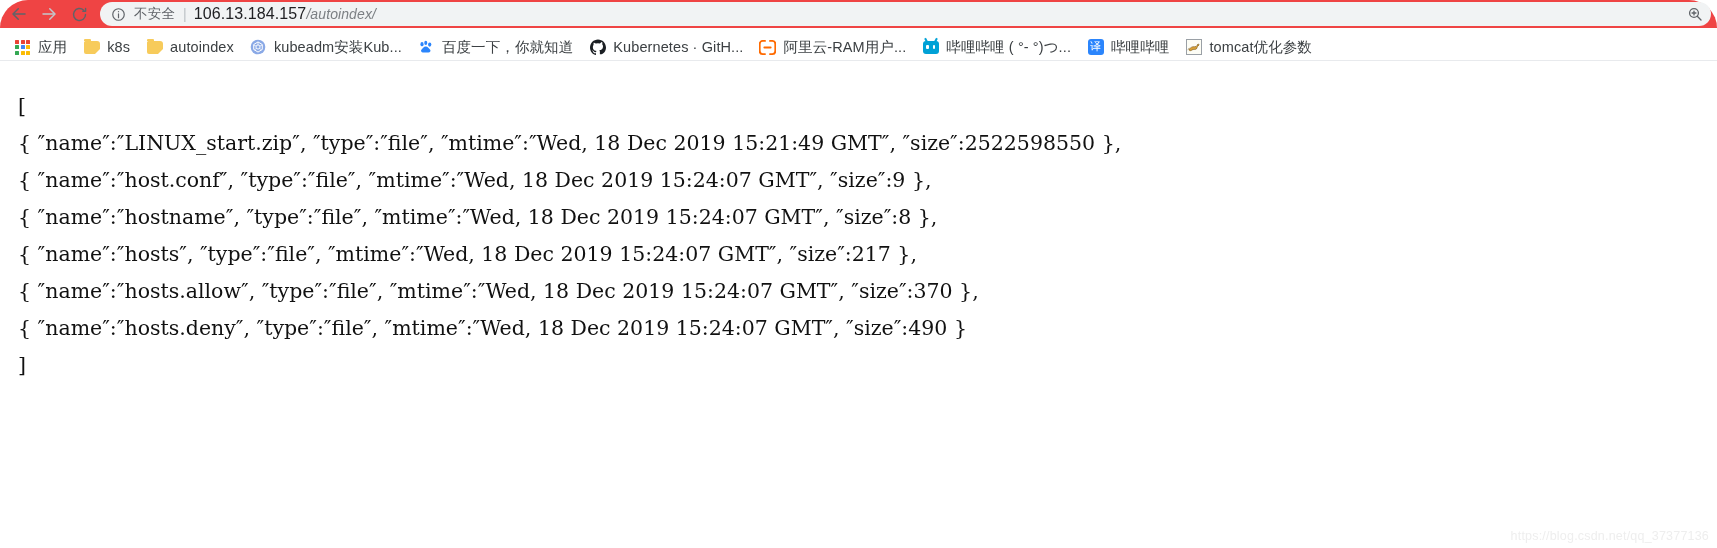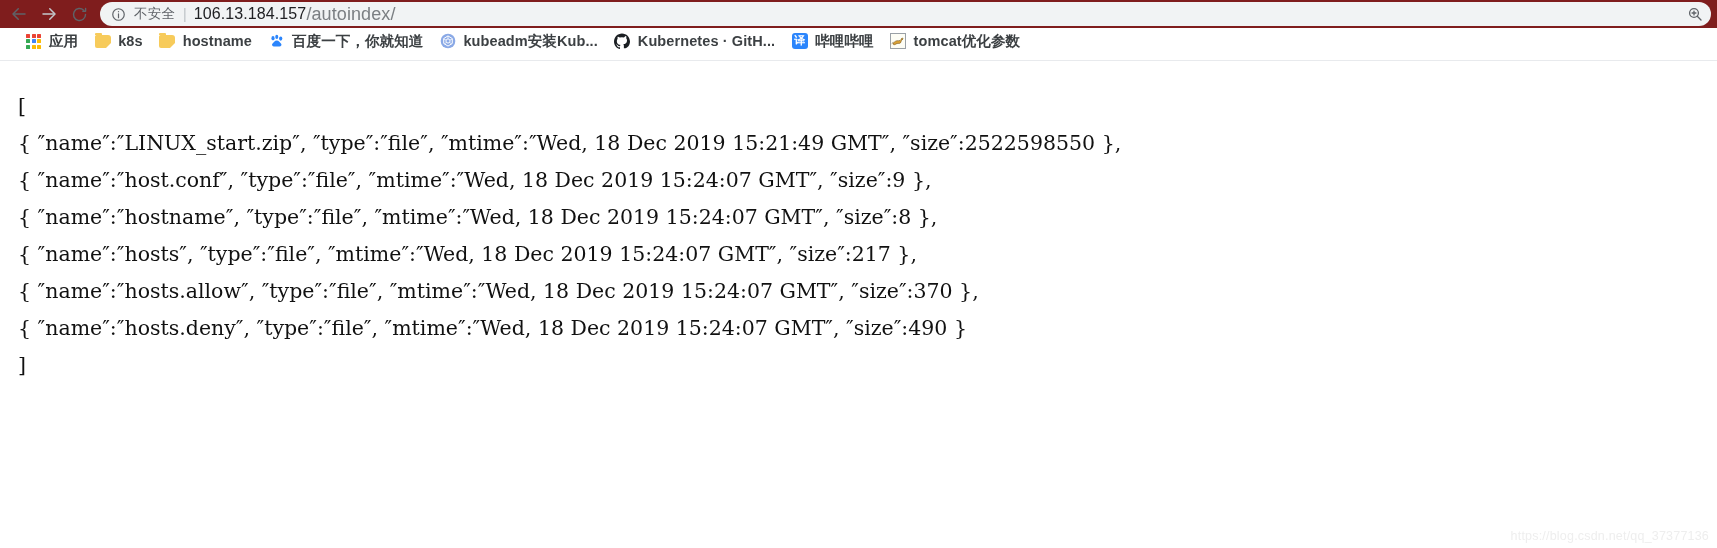--- a/index.html
+++ b/index.html
@@ -11,21 +11,22 @@
     width: 1717px;
     height: 548px;
     overflow: hidden;
     font-family: "Liberation Sans", sans-serif;
     position: relative;
   }
 
   
   .chrome {
     width: 1717px;
-    background: #7f1d1d;
+    background: #ef4444;
+    border-radius: 28px;
   }
   .toolbar {
     height: 28px;
     display: flex;
     align-items: center;
     padding: 0 4px;
     box-sizing: border-box;
   }
   .nav-btn {
     width: 30px;
@@ -70,45 +71,45 @@
     font-size: 14px;
     line-height: 1;
   }
   .url-host {
     font-size: 16px;
     color: #202124;
     white-space: nowrap;
     letter-spacing: 0.1px;
   }
   .url-path {
-    font-size: 18px;
+    font-size: 14px;
     color: #7b7f83;
     white-space: nowrap;
     letter-spacing: 0.1px;
+    font-style: italic;
   }
   .omni-spacer { flex: 1 1 auto; }
   .zoom-icon {
     flex: 0 0 auto;
     width: 20px;
     height: 20px;
     display: flex;
     align-items: center;
     justify-content: center;
   }
 
   
   .bookmarks {
     height: 33px;
     display: flex;
-    align-items: flex-start;
-    padding-left: 17px;
+    align-items: flex-end;
+    padding-left: 6px;
     box-sizing: border-box;
     border-bottom: 1px solid #e8eaed;
     background: #fff;
-    font-weight: bold;
   }
   .bm {
     display: flex;
     align-items: center;
     height: 26px;
     padding: 0 8px;
     border-radius: 4px;
     flex: 0 0 auto;
     white-space: nowrap;
   }
@@ -330,35 +331,23 @@
       <span class="bm-ico">
         <span class="folder-ico"></span>
       </span>
       <span class="bm-label">k8s</span>
     </div>
 
     <div class="bm">
       <span class="bm-ico">
         <span class="folder-ico"></span>
       </span>
-      <span class="bm-label">hostname</span>
-    </div>
-
-
-    <div class="bm">
-      <span class="bm-ico">
-        <svg class="paw-ico" viewBox="0 0 24 24">
-          <ellipse cx="5.6" cy="6.6" rx="2.5" ry="3.5" fill="#2b85fc"></ellipse>
-          <ellipse cx="11.6" cy="4.6" rx="2.4" ry="3.4" fill="#2b85fc"></ellipse>
-          <ellipse cx="17.9" cy="7.3" rx="2.6" ry="3.3" fill="#2b85fc"></ellipse>
-          <path d="M11.6 10.4c3.4 0 5.2 3.2 7 5.3 1.6 1.9-.2 4.4-2.6 4.4H7.2c-2.4 0-4.2-2.5-2.6-4.4 1.8-2.1 3.6-5.3 7-5.3z" fill="#2b85fc"></path>
-        </svg>
-      </span>
-      <span class="bm-label">百度一下，你就知道</span>
-    </div>
+      <span class="bm-label">autoindex</span>
+    </div>
+
 
     <div class="bm">
       <span class="bm-ico">
         <svg class="k8s-ico" viewBox="0 0 24 24">
           <circle cx="12" cy="12" r="11" fill="#8aa9e6"></circle>
           <g stroke="#ffffff" stroke-width="1.5" fill="none">
             <polygon points="12,4.4 18.4,8.3 18.4,15.7 12,19.6 5.6,15.7 5.6,8.3"></polygon>
           </g>
           <circle cx="12" cy="12" r="3.1" fill="none" stroke="#ffffff" stroke-width="1.4"></circle>
           <g stroke="#ffffff" stroke-width="1.1">
@@ -368,28 +357,61 @@
             <line x1="6.6" y1="16.2" x2="9.8" y2="14.2"></line>
             <line x1="5.6" y1="9" x2="9.3" y2="10.6"></line>
           </g>
         </svg>
       </span>
       <span class="bm-label">kubeadm安装Kub...</span>
     </div>
 
     <div class="bm">
       <span class="bm-ico">
+        <svg class="paw-ico" viewBox="0 0 24 24">
+          <ellipse cx="5.6" cy="6.6" rx="2.5" ry="3.5" fill="#2b85fc"></ellipse>
+          <ellipse cx="11.6" cy="4.6" rx="2.4" ry="3.4" fill="#2b85fc"></ellipse>
+          <ellipse cx="17.9" cy="7.3" rx="2.6" ry="3.3" fill="#2b85fc"></ellipse>
+          <path d="M11.6 10.4c3.4 0 5.2 3.2 7 5.3 1.6 1.9-.2 4.4-2.6 4.4H7.2c-2.4 0-4.2-2.5-2.6-4.4 1.8-2.1 3.6-5.3 7-5.3z" fill="#2b85fc"></path>
+        </svg>
+      </span>
+      <span class="bm-label">百度一下，你就知道</span>
+    </div>
+
+    <div class="bm">
+      <span class="bm-ico">
         <svg class="gh-ico" viewBox="0 0 24 24" fill="#1b1f23">
           <path d="M12 .6C5.4.6 0 6 0 12.6c0 5.3 3.4 9.8 8.2 11.4.6.1.8-.3.8-.6v-2c-3.3.7-4-1.6-4-1.6-.6-1.4-1.3-1.8-1.3-1.8-1.1-.7.1-.7.1-.7 1.2.1 1.8 1.2 1.8 1.2 1 1.8 2.8 1.3 3.4 1 .1-.8.4-1.3.8-1.6-2.7-.3-5.5-1.3-5.5-5.9 0-1.3.5-2.4 1.2-3.2-.1-.3-.5-1.5.1-3.2 0 0 1-.3 3.3 1.2a11.5 11.5 0 0 1 6 0C17.2 4.3 18.2 4.6 18.2 4.6c.6 1.7.2 2.9.1 3.2.8.8 1.2 1.9 1.2 3.2 0 4.6-2.8 5.6-5.5 5.9.4.4.8 1.1.8 2.2v3.3c0 .3.2.7.8.6C20.6 22.4 24 17.9 24 12.6 24 6 18.6.6 12 .6z"></path>
         </svg>
       </span>
       <span class="bm-label">Kubernetes · GitH...</span>
     </div>
 
-
+    <div class="bm">
+      <span class="bm-ico">
+        <svg width="17" height="15" viewBox="0 0 24 21">
+          <path d="M8.5 1.2H5.2A4.2 4.2 0 0 0 1 5.4v10.2a4.2 4.2 0 0 0 4.2 4.2h3.3" fill="none" stroke="#ff6a00" stroke-width="2.6" stroke-linecap="round"></path>
+          <path d="M15.5 1.2h3.3A4.2 4.2 0 0 1 23 5.4v10.2a4.2 4.2 0 0 1-4.2 4.2h-3.3" fill="none" stroke="#ff6a00" stroke-width="2.6" stroke-linecap="round"></path>
+          <line x1="7.5" y1="10.5" x2="16.5" y2="10.5" stroke="#ff6a00" stroke-width="2.6" stroke-linecap="round"></line>
+        </svg>
+      </span>
+      <span class="bm-label">阿里云-RAM用户...</span>
+    </div>
+
+    <div class="bm">
+      <span class="bm-ico">
+        <span class="bili-ico">
+          <span class="ant l"></span>
+            <span class="ant r"></span>
+          <span class="eye l"></span>
+            <span class="eye r"></span>
+        </span>
+      </span>
+      <span class="bm-label">哔哩哔哩 ( °- °)つ...</span>
+    </div>
 
     <div class="bm">
       <span class="bm-ico">
         <span class="fanyi-ico">译</span>
       </span>
       <span class="bm-label">哔哩哔哩</span>
     </div>
 
     <div class="bm">
       <span class="bm-ico">

